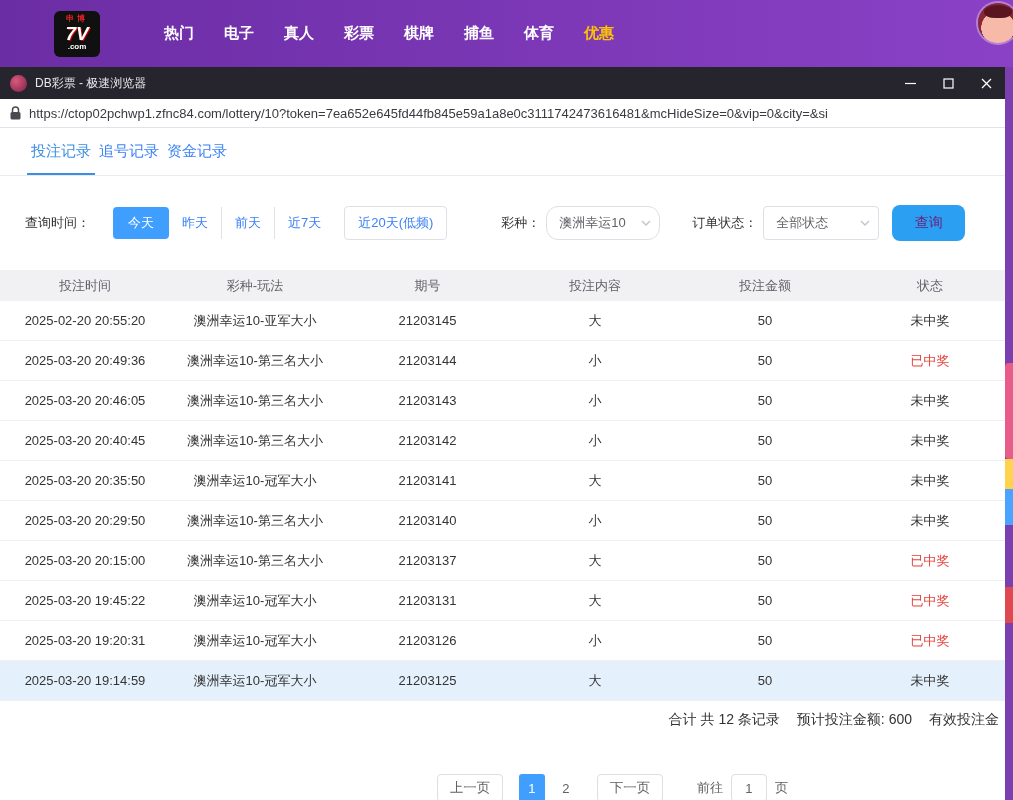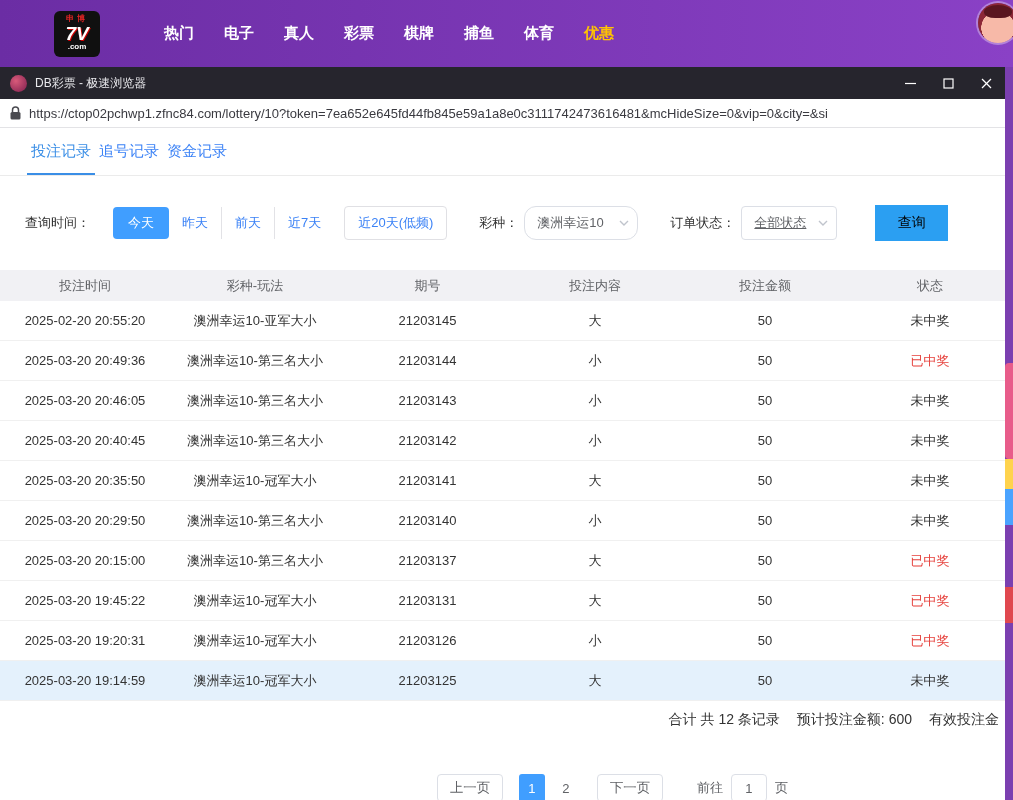--- a/index.html
+++ b/index.html
@@ -44,30 +44,30 @@
 
   
   .page{height:672px;background:#fff;position:relative;overflow:hidden;}
 
   .tabs{display:flex;padding:13px 0 0 27px;border-bottom:1px solid #ebebeb;height:48px;align-items:flex-end;}
   .tab{font-size:15px;color:#3b82f6;padding:0 4px 12px 4px;cursor:pointer;border-bottom:2px solid transparent;}
   .tab.active{color:#3a8ee6;border-bottom-color:#3a8ee6;}
 
   .filters{display:flex;align-items:center;margin:29px 0 0 25px;font-size:13px;color:#333;height:36px;}
   .flabel{margin-right:6px;white-space:nowrap;}
-  .time-group{display:flex;align-items:center;margin-right:32px;padding-left:17px;}
+  .time-group{display:flex;align-items:center;margin-right:54px;padding-left:17px;}
   .topt{padding:0 13px;height:32px;line-height:32px;cursor:pointer;color:#3b82f6;white-space:nowrap;}
   .topt.sep{border-left:1px solid #e2e2e6;}
   .topt.active{background:#409eff;color:#fff;border-radius:4px;padding:0 15px;}
   .topt.boxed{border:1px solid #e0e0e4;border-radius:4px;margin-left:10px;height:34px;line-height:32px;}
   .select{display:flex;align-items:center;justify-content:space-between;border:1px solid #dcdfe6;border-radius:4px;
     height:34px;padding:0 8px 0 12px;color:#606266;cursor:pointer;background:#fff;}
   .select.lottery{width:114px;margin-right:32px;border-radius:12px;}
-  .select.status{width:96px;margin-right:38px;text-decoration:underline;}
-  .search-btn{width:73px;height:36px;background:#2b9ff2;color:#000000;border:none;border-radius:0;
+  .select.status{width:116px;margin-right:13px;}
+  .search-btn{width:73px;height:36px;background:#2b9ff2;color:#701a75;border:none;border-radius:8px;
     font-size:14px;cursor:pointer;}
 
   .table{margin-top:29px;}
   .thead{display:flex;height:31px;background:#f1f1f4;align-items:center;color:#606266;font-size:13px;}
   .trow{display:flex;height:40px;align-items:center;border-bottom:1px solid #f0f0f0;font-size:13px;color:#333;background:#fff;cursor:default;}
   .trow.hl-row{background:#e4f1fc;}
   .th,.td{text-align:center;overflow:hidden;white-space:nowrap;}
   .c1{width:170px;} .c2{width:170px;} .c3{width:175px;} .c4{width:160px;} .c5{width:180px;} .c6{width:150px;}
   .status-won{color:#e6413c;}
 

